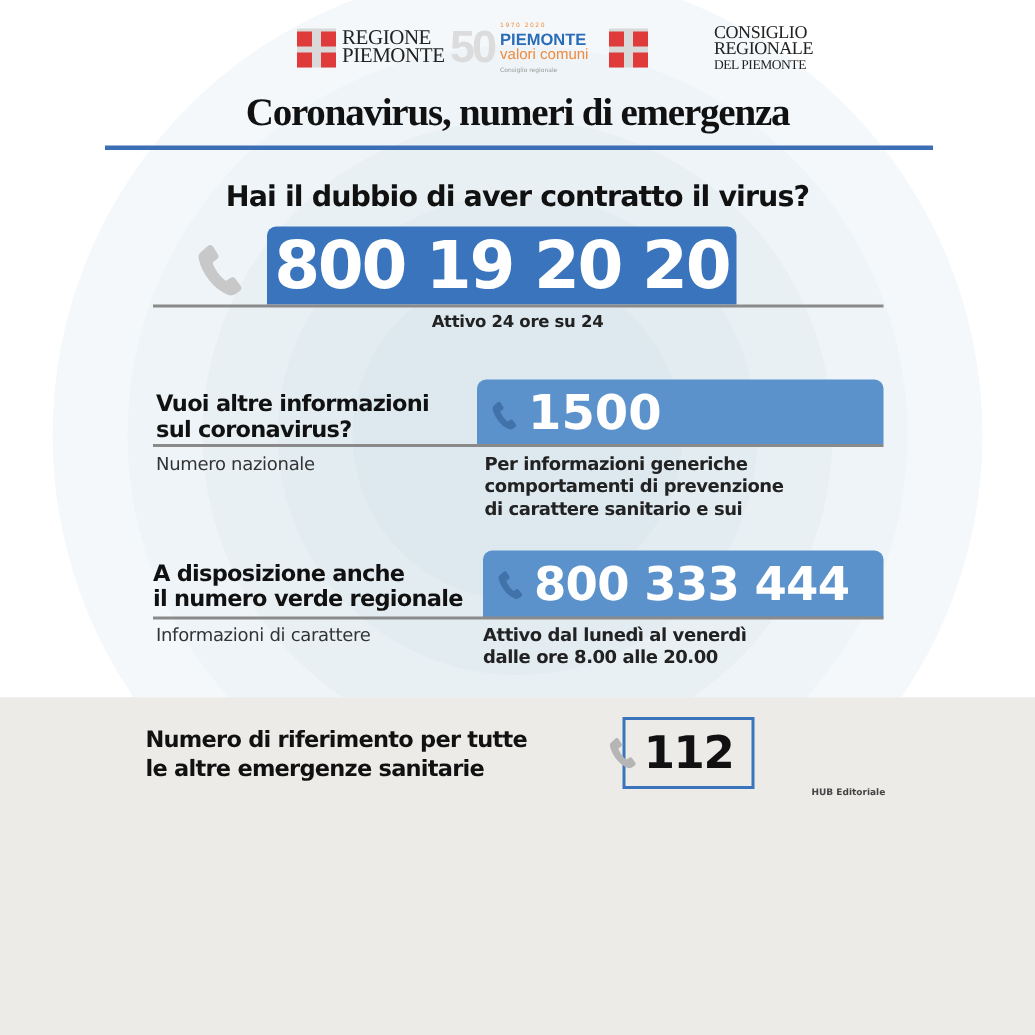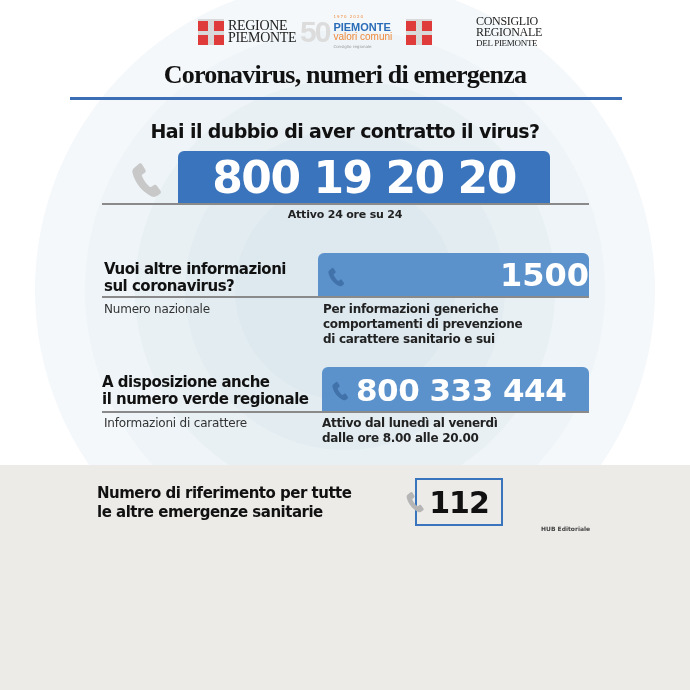--- a/index.html
+++ b/index.html
@@ -21,21 +21,21 @@
   .pv .t1 { font-size: 4px; color: #f08a3c; letter-spacing: 1px; }
   .pv .t2 { font-size: 11px; font-weight: 700; color: #2a6cb8; font-family: "Liberation Sans", sans-serif; }
   .pv .t3 { font-size: 10px; color: #f08a3c; font-family: "Liberation Sans", sans-serif; }
   .pv .t4 { font-size: 4px; color: #999; }
 
   .title { position: absolute; top: 60px; left: 0; width: 690px; text-align: center; font-family: Liberation Serif, serif; font-weight: 700; font-size: 26px; letter-spacing: -0.8px; color: #111; }
   .title-rule { position: absolute; top: 97px; left: 70px; width: 552px; height: 3px; background: #3b6eb5; }
 
   .q1 { position: absolute; top: 120px; left: 0; width: 690px; text-align: center; font-weight: 700; font-size: 19px; letter-spacing: -0.6px; }
   .phone-big { position: absolute; top: 158px; left: 128px; width: 40px; height: 44px; color: #c8c8c8; }
-  .box1 { position: absolute; top: 151px; left: 178px; width: 372px; height: 52px; background: #3a74bd; border-radius: 6px 6px 0 0; color: #fff; font-weight: 700; font-size: 44px; letter-spacing: -1.5px; text-align: center; line-height: 54px; }
+  .box1 { position: absolute; top: 151px; left: 178px; width: 313px; height: 52px; background: #3a74bd; border-radius: 6px 6px 0 0; color: #fff; font-weight: 700; font-size: 44px; letter-spacing: -1.5px; text-align: center; line-height: 54px; }
   .rule1 { position: absolute; top: 203px; left: 102px; width: 487px; height: 2px; background: #8a8a8a; }
   .sub1 { position: absolute; top: 208px; left: 0; width: 690px; text-align: center; font-weight: 700; font-size: 11px; letter-spacing: -0.2px; color: #222; }
 
   .label { position: absolute; font-weight: 700; font-size: 15px; line-height: 17px; letter-spacing: -0.5px; color: #111; }
   .desc { position: absolute; font-size: 12px; line-height: 15px; color: #333; letter-spacing: -0.2px; }
   .descb { position: absolute; font-weight: 700; font-size: 12px; line-height: 15px; color: #222; letter-spacing: -0.3px; }
   .box { position: absolute; background: #5b92cb; border-radius: 6px 6px 0 0; color: #fff; font-weight: 700; display: flex; align-items: center; }
   .box .ph { width: 22px; height: 28px; color: #3f6fa6; margin-left: 8px; margin-right: 4px; opacity: 0.9; }
   .hr { position: absolute; height: 2px; background: #8a8a8a; }
 
@@ -105,21 +105,21 @@
     </svg>
 </div>
 <div class="box1">800 19 20 20</div>
 <div class="rule1"></div>
 <div class="sub1">Attivo 24 ore su 24</div>
 
 <div class="label" style="top:261px;left:104px;">
   <div>Vuoi altre informazioni</div>
   <div>sul coronavirus?</div>
 </div>
-<div class="box" style="top:253px;left:318px;width:271px;height:43px;font-size:32px;justify-content:space-between;">
+<div class="box" style="top:253px;left:318px;width:271px;height:43px;font-size:32px;">
   <span class="ph">
     <svg viewBox="0 0 24 24" width="22" height="28">
         <path fill="currentColor" d="M6.6 2.2c.6-.4 1.4-.2 1.8.4l2 3.2c.4.6.2 1.4-.3 1.8l-1.5 1.1c-.3.2-.4.7-.2 1 1 2.3 2.6 4.6 4.6 6.3.3.3.7.3 1 .1l1.5-1c.6-.4 1.4-.3 1.8.3l2.2 3c.4.6.3 1.4-.3 1.9l-1.6 1.2c-1 .7-2.3.9-3.4.4C8.6 19.4 4.1 13.6 2.7 7.7c-.3-1.2.1-2.4 1.1-3.1z"></path>
       </svg>
   </span>
   <span>1500</span>
 </div>
 <div class="hr" style="top:296px;left:102px;width:487px;"></div>
 <div class="desc" style="top:302px;left:104px;">Numero nazionale</div>
 <div class="descb" style="top:302px;left:323px;">

